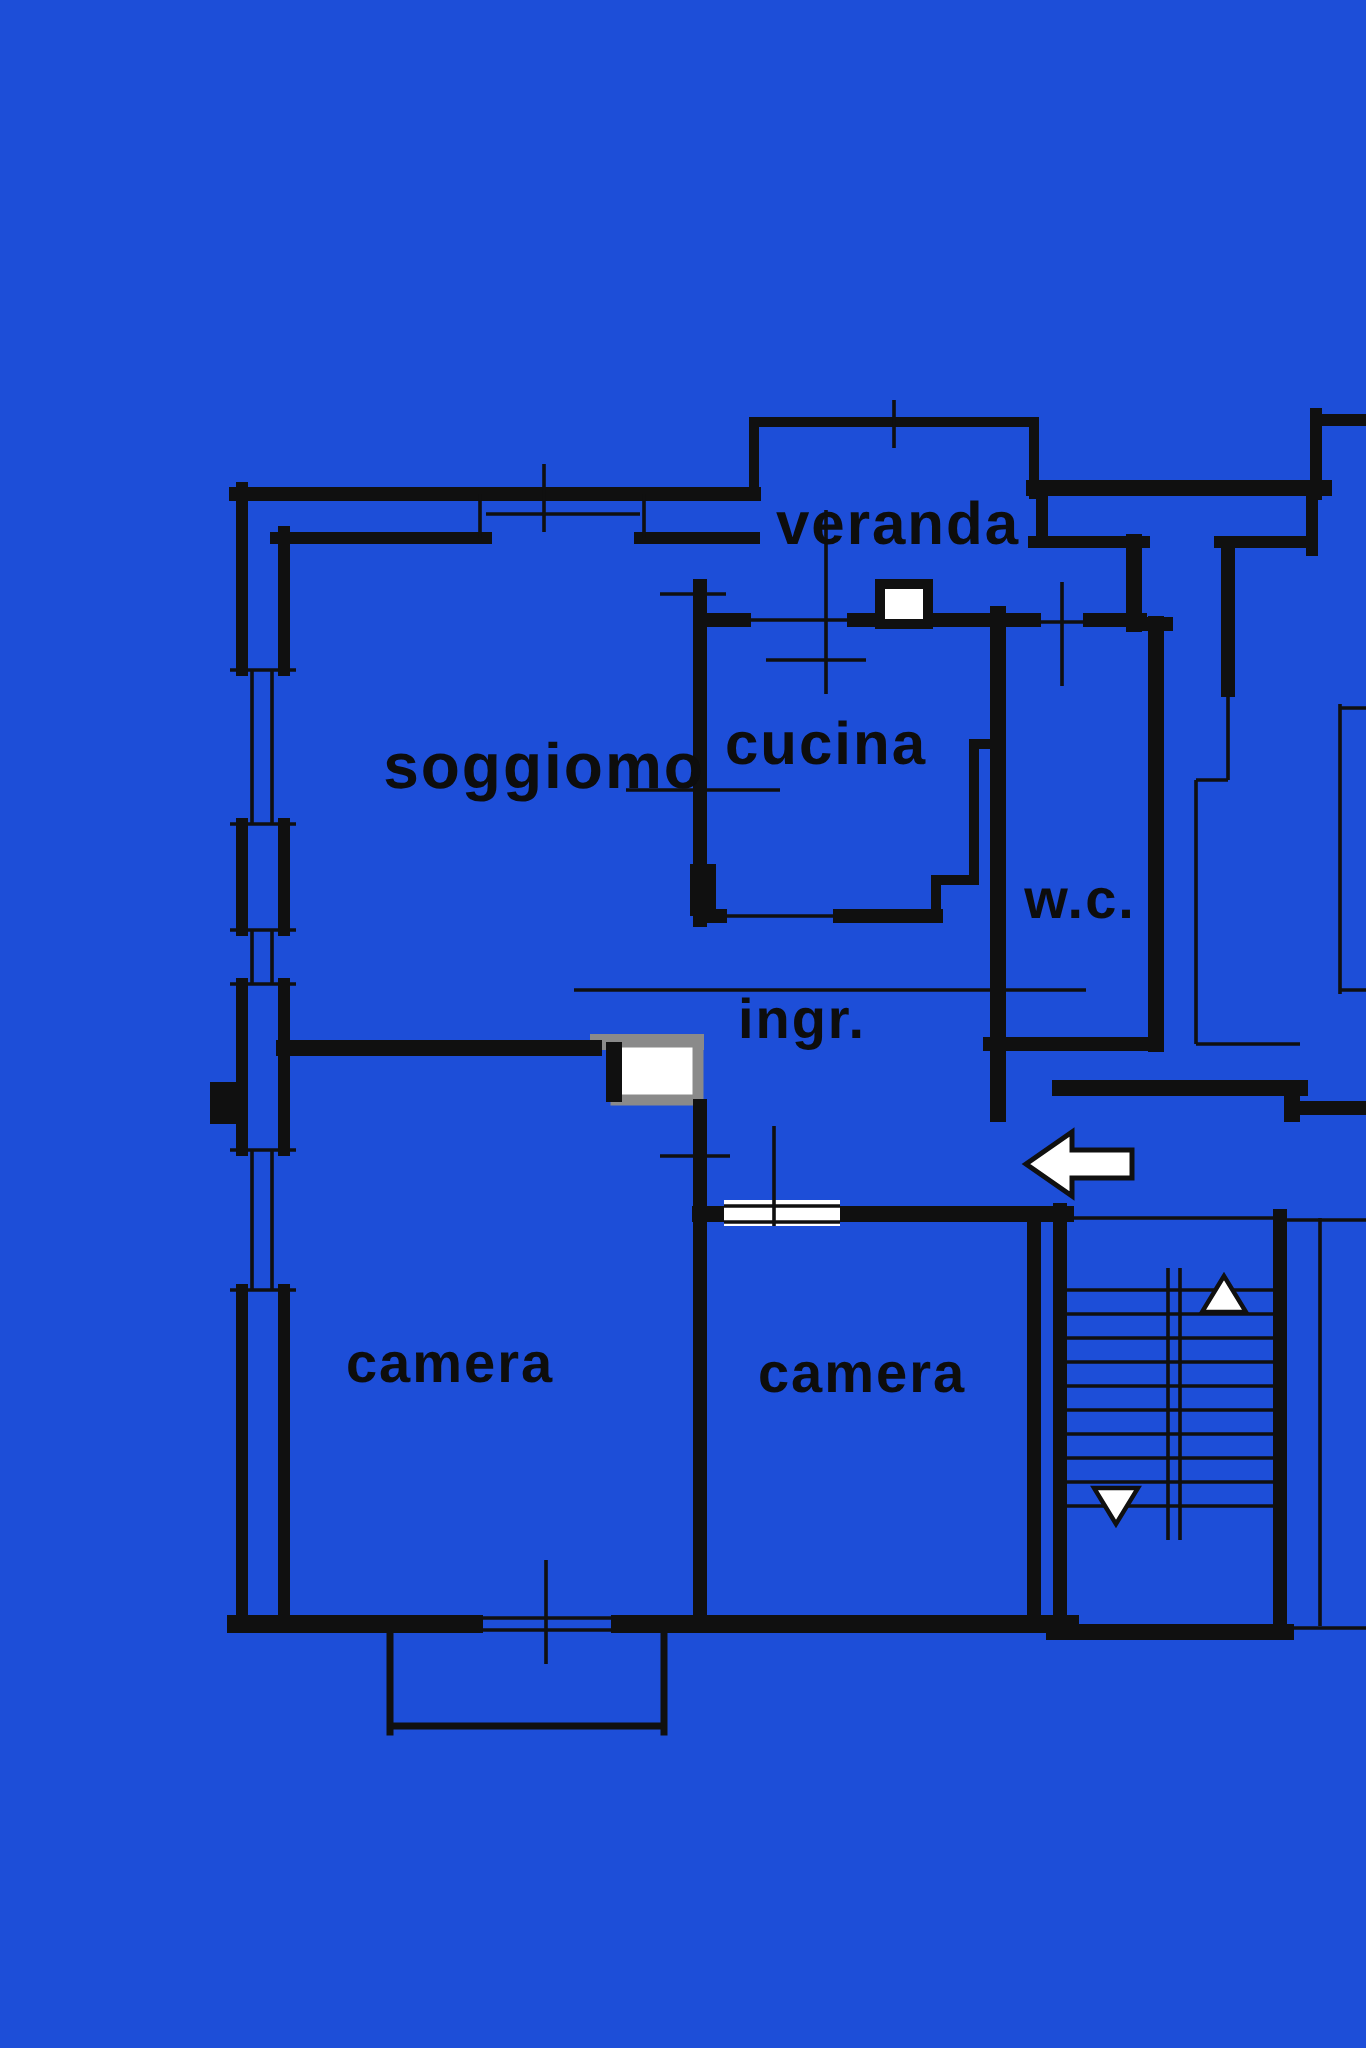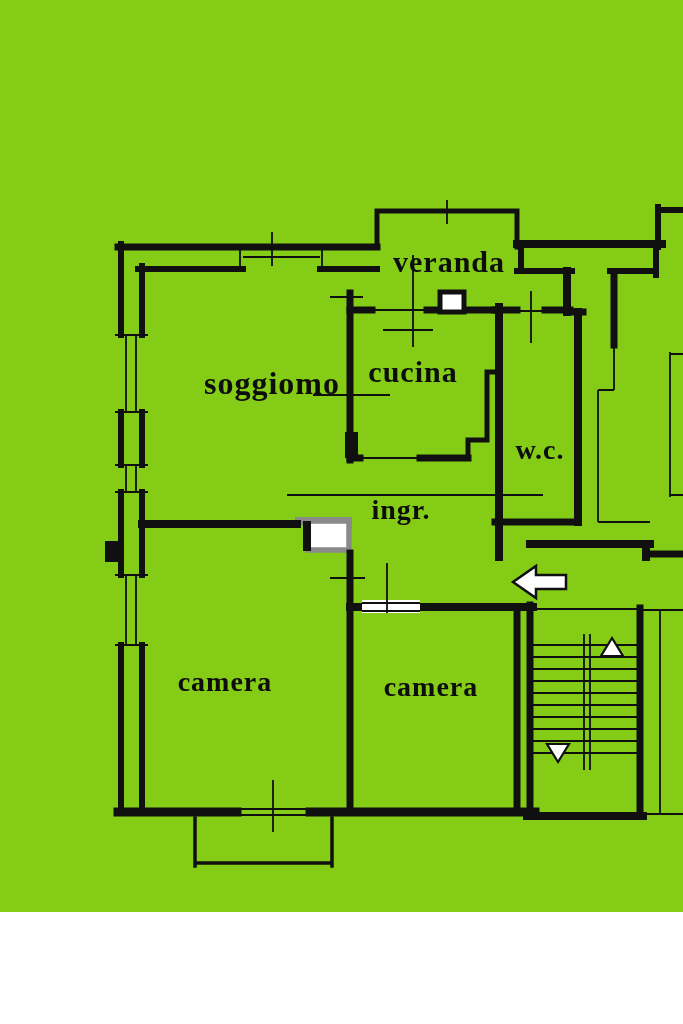--- a/index.html
+++ b/index.html
@@ -1,17 +1,17 @@
 <!DOCTYPE html>
 <html><head>
 <meta charset="utf-8">
 <style>
   html,body{margin:0;padding:0;background:#fff;}
-  .page{position:relative;width:683px;height:912px;background:#84cc16;overflow:hidden;
-        font-family:Liberation Serif, serif;}
+  .page{position:relative;width:683px;height:1024px;background:#1d4ed8;overflow:hidden;
+        font-family:Liberation Sans, sans-serif;}
   svg{position:absolute;left:0;top:0;}
   .wall{stroke:#101010;fill:none;stroke-linecap:square;}
   .thin{stroke:#101010;fill:none;stroke-width:1.8;}
   .room-label{fill:#0d0d0d;font-weight:700;letter-spacing:1px;}
 </style>
 </head>
 <body>
 
 <div class="page">
 <svg width="683" height="1024" viewBox="0 0 683 1024">

